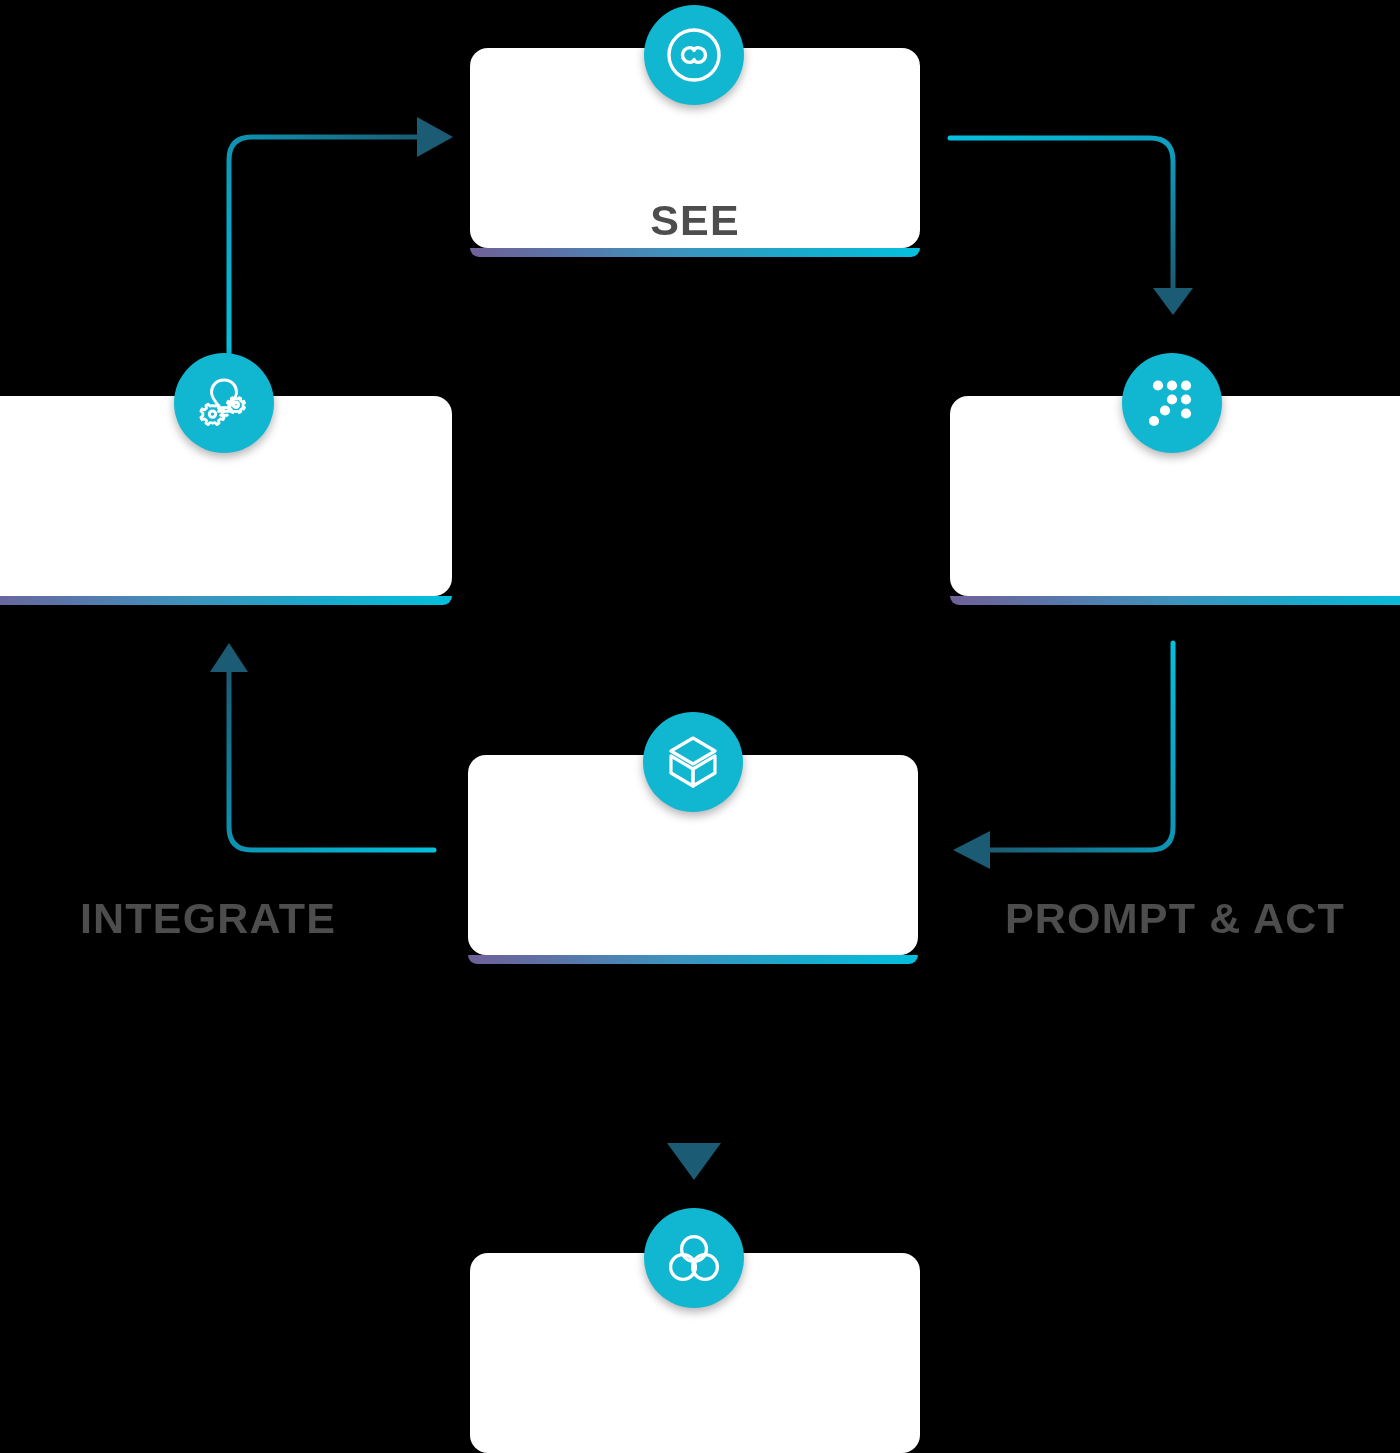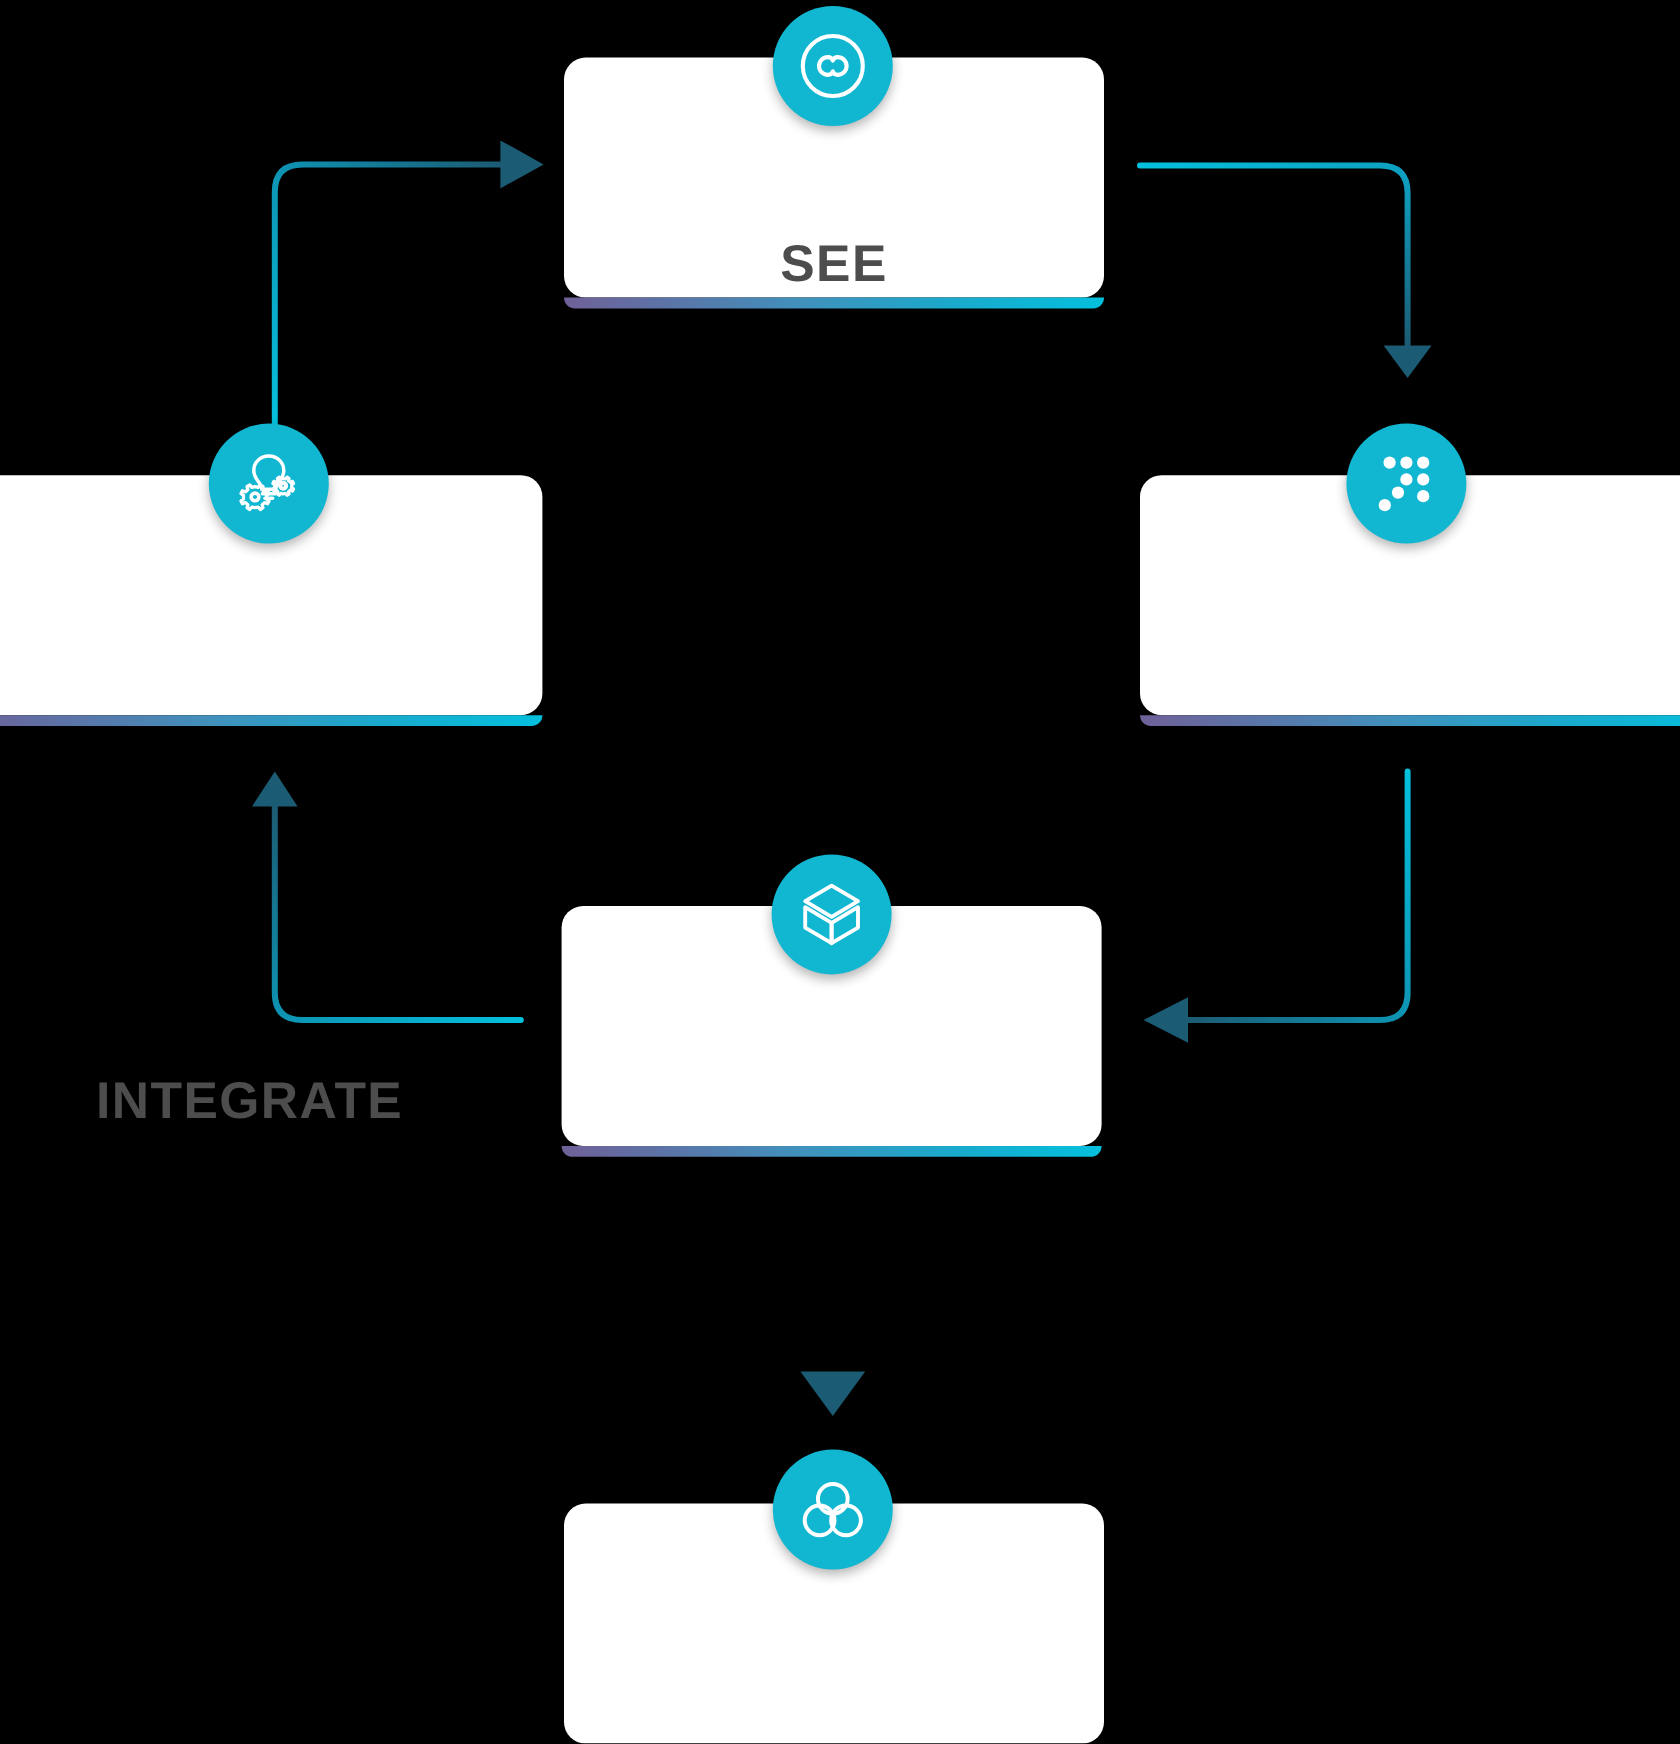--- a/index.html
+++ b/index.html
@@ -149,20 +149,21 @@
                  L-3.1,8.2 L-5.2,10.7 L-7.8,8.9 L-7.0,5.9 L-9.5,3.8 L-12.3,5.1
                  L-13.7,2.3 L-11.2,0.3 L-11.2,-3.0 L-13.7,-5.0 L-12.3,-7.8
                  L-9.5,-6.5 L-7.0,-8.6 L-7.8,-11.6 L-5.2,-13.4 L-3.1,-10.9 Z" transform="scale(0.63)" fill="none" stroke="#fff" stroke-width="4.2" stroke-linejoin="round"></path>
         <circle cx="0" cy="-1.2" r="2.4" fill="none" stroke="#fff" stroke-width="3.4"></circle>
       </g>
     </svg>
   </div>
 
   <div class="card" id="card-prompt">
     <div class="bar"></div>
+    <div class="label">PROMPT &amp; ACT</div>
   </div>
   <div class="badge" id="badge-prompt">
     <svg width="58" height="58" viewBox="0 0 58 58">
       <g fill="#ffffff">
 
         <circle cx="15" cy="11.5" r="5.1"></circle>
         <circle cx="29" cy="11.5" r="5.1"></circle>
         <circle cx="43" cy="11.5" r="5.1"></circle>
 
         <circle cx="29" cy="25.5" r="5.1"></circle>

